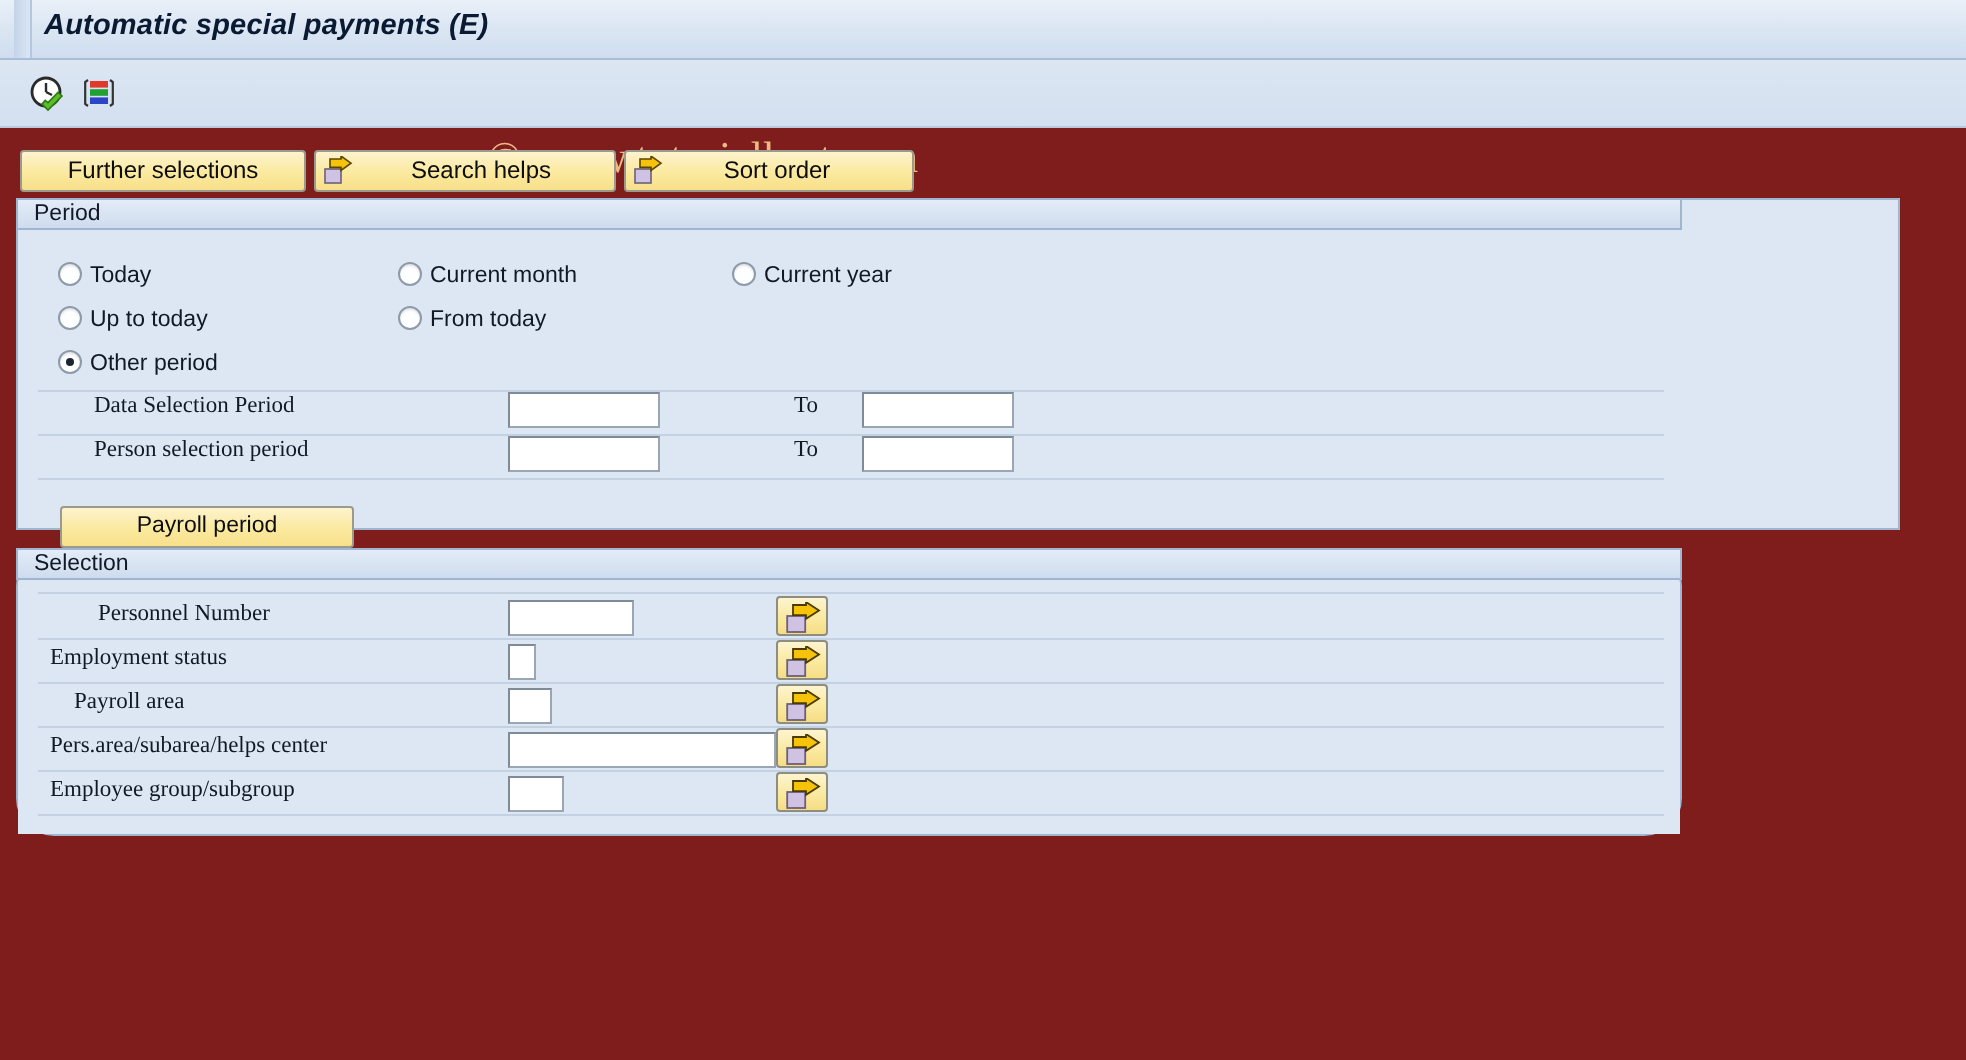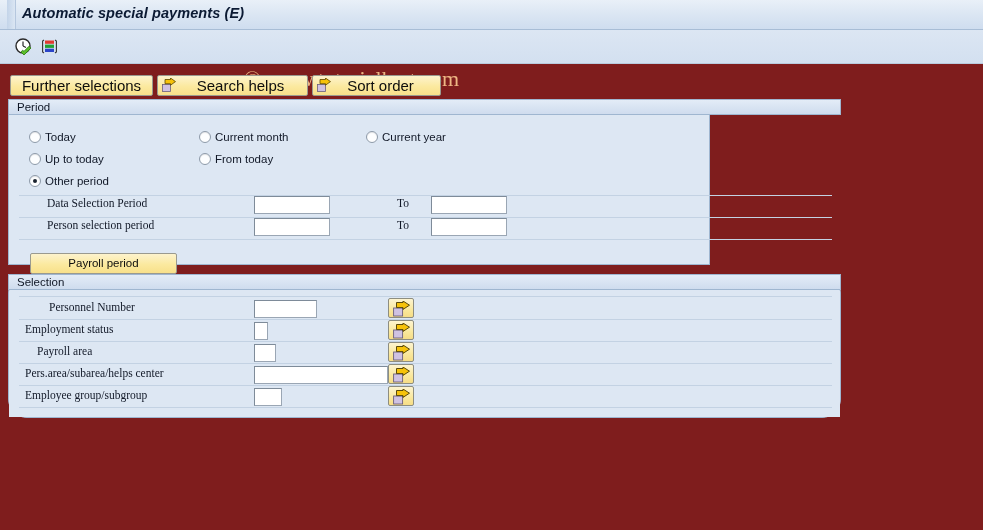--- a/index.html
+++ b/index.html
@@ -89,38 +89,38 @@
     height: 21px;
   }
   .sapbtn {
     position: absolute;
     top: 0;
     height: 21px;
     background: linear-gradient(to bottom, #fdf3cd 0%, #fbe99f 55%, #f8e08a 100%);
     border: 1px solid #9a9a8f;
     border-radius: 2px;
     box-sizing: border-box;
-    font-size: 15px;
+    font-size: 12px;
     color: #0d0d0d;
     text-align: center;
     line-height: 19px;
     cursor: pointer;
     white-space: nowrap;
     overflow: hidden;
   }
   .sapbtn .btn-arrow {
     position: absolute;
     left: 4px;
     top: 2px;
     width: 15px;
     height: 15px;
   }
   .sapbtn.b1 { left: 0px;   width: 143px; }
   .sapbtn.b2 { left: 147px; width: 151px; padding-left: 16px; }
-  .sapbtn.b3 { left: 302px; width: 129px; padding-left: 8px; }
+  .sapbtn.b3 { left: 302px; width: 145px; padding-left: 8px; }
 
   
   .group {
     position: absolute;
     background: #dde7f3;
     border: 1px solid #9fb6d0;
     box-sizing: border-box;
   }
   .group-header {
     position: absolute;
@@ -136,21 +136,21 @@
     line-height: 15px;
     white-space: nowrap;
   }
   .group-body {
     position: absolute;
     left: 0; right: 0;
     top: 16px; bottom: 0;
     background: #dde7f3;
   }
 
-  #period-group    { left: 8px; top: 99px;  width: 702px; height: 166px; }
+  #period-group    { left: 8px; top: 99px;  width: 942px; height: 166px; }
   #period-group .group-header { width: 833px; }
   #selection-group { left: 8px; top: 274px; width: 833px; height: 144px; border-radius: 19px; }
   #selection-group .group-header { width: 833px; }
 
   
   .radio-row { position: absolute; font-size: 11.5px; color: #111827; }
   .radio {
     position: relative;
     display: inline-block;
     width: 12px; height: 12px;

